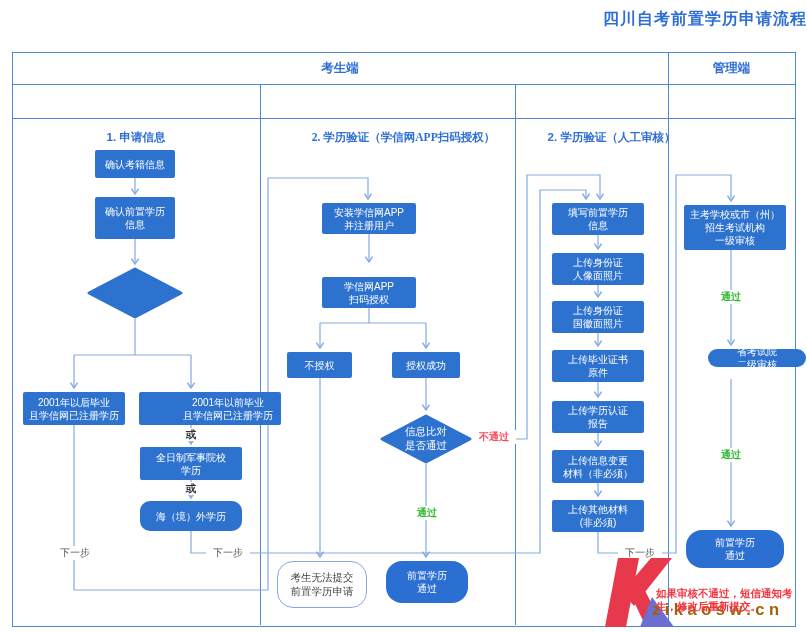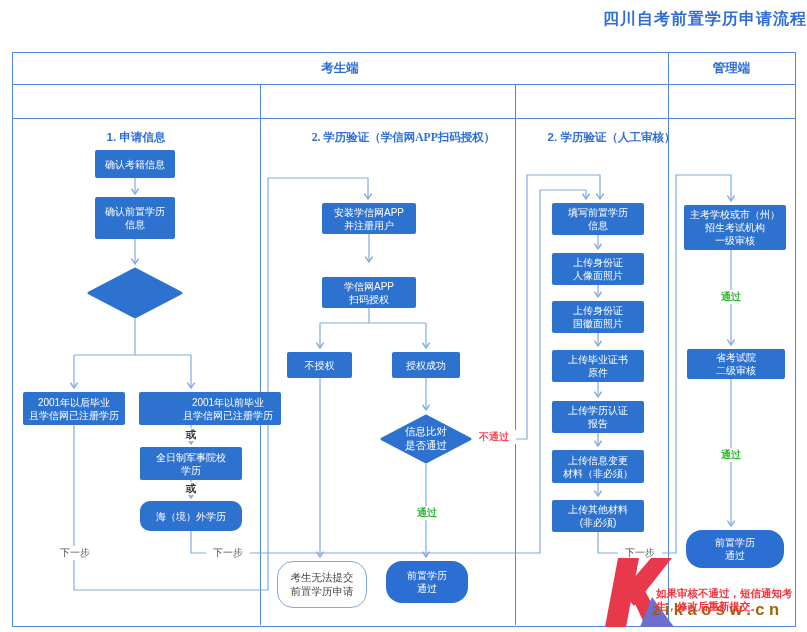--- a/index.html
+++ b/index.html
@@ -148,21 +148,21 @@
   <div class="node" style="left:552px;top:450px;width:92px;height:33px;">上传信息变更
 材料（非必须）</div>
   <div class="node" style="left:552px;top:500px;width:92px;height:32px;">上传其他材料
 (非必须)</div>
   <div class="lab" style="left:618px;top:546px;width:44px;height:14px;">下一步</div>
 
   <div class="node" style="left:684px;top:205px;width:102px;height:45px;">主考学校或市（州）
 招生考试机构
 一级审核</div>
   <div class="lab lab-green" style="left:716px;top:290px;width:30px;height:14px;">通过</div>
-  <div class="node" style="left:687px;top:349px;width:98px;height:30px;">省考试院
+  <div class="node" style="left:708px;top:349px;width:98px;height:18px;border-radius:10px;">省考试院
 二级审核</div>
   <div class="lab lab-green" style="left:716px;top:448px;width:30px;height:14px;">通过</div>
   <div class="node pill-fill" style="left:686px;top:530px;width:98px;height:38px;">前置学历
 通过</div>
 
   <svg class="logo" width="807" height="632">
     <g>
       <polygon points="618,558 639,558 626,627 605,627" fill="#e8384b"></polygon>
       <polygon points="651,558 672,558 634,606 622,592" fill="#e8384b"></polygon>
       <polygon points="629,591 642,585 664,627 646,627" fill="#e8384b"></polygon>

